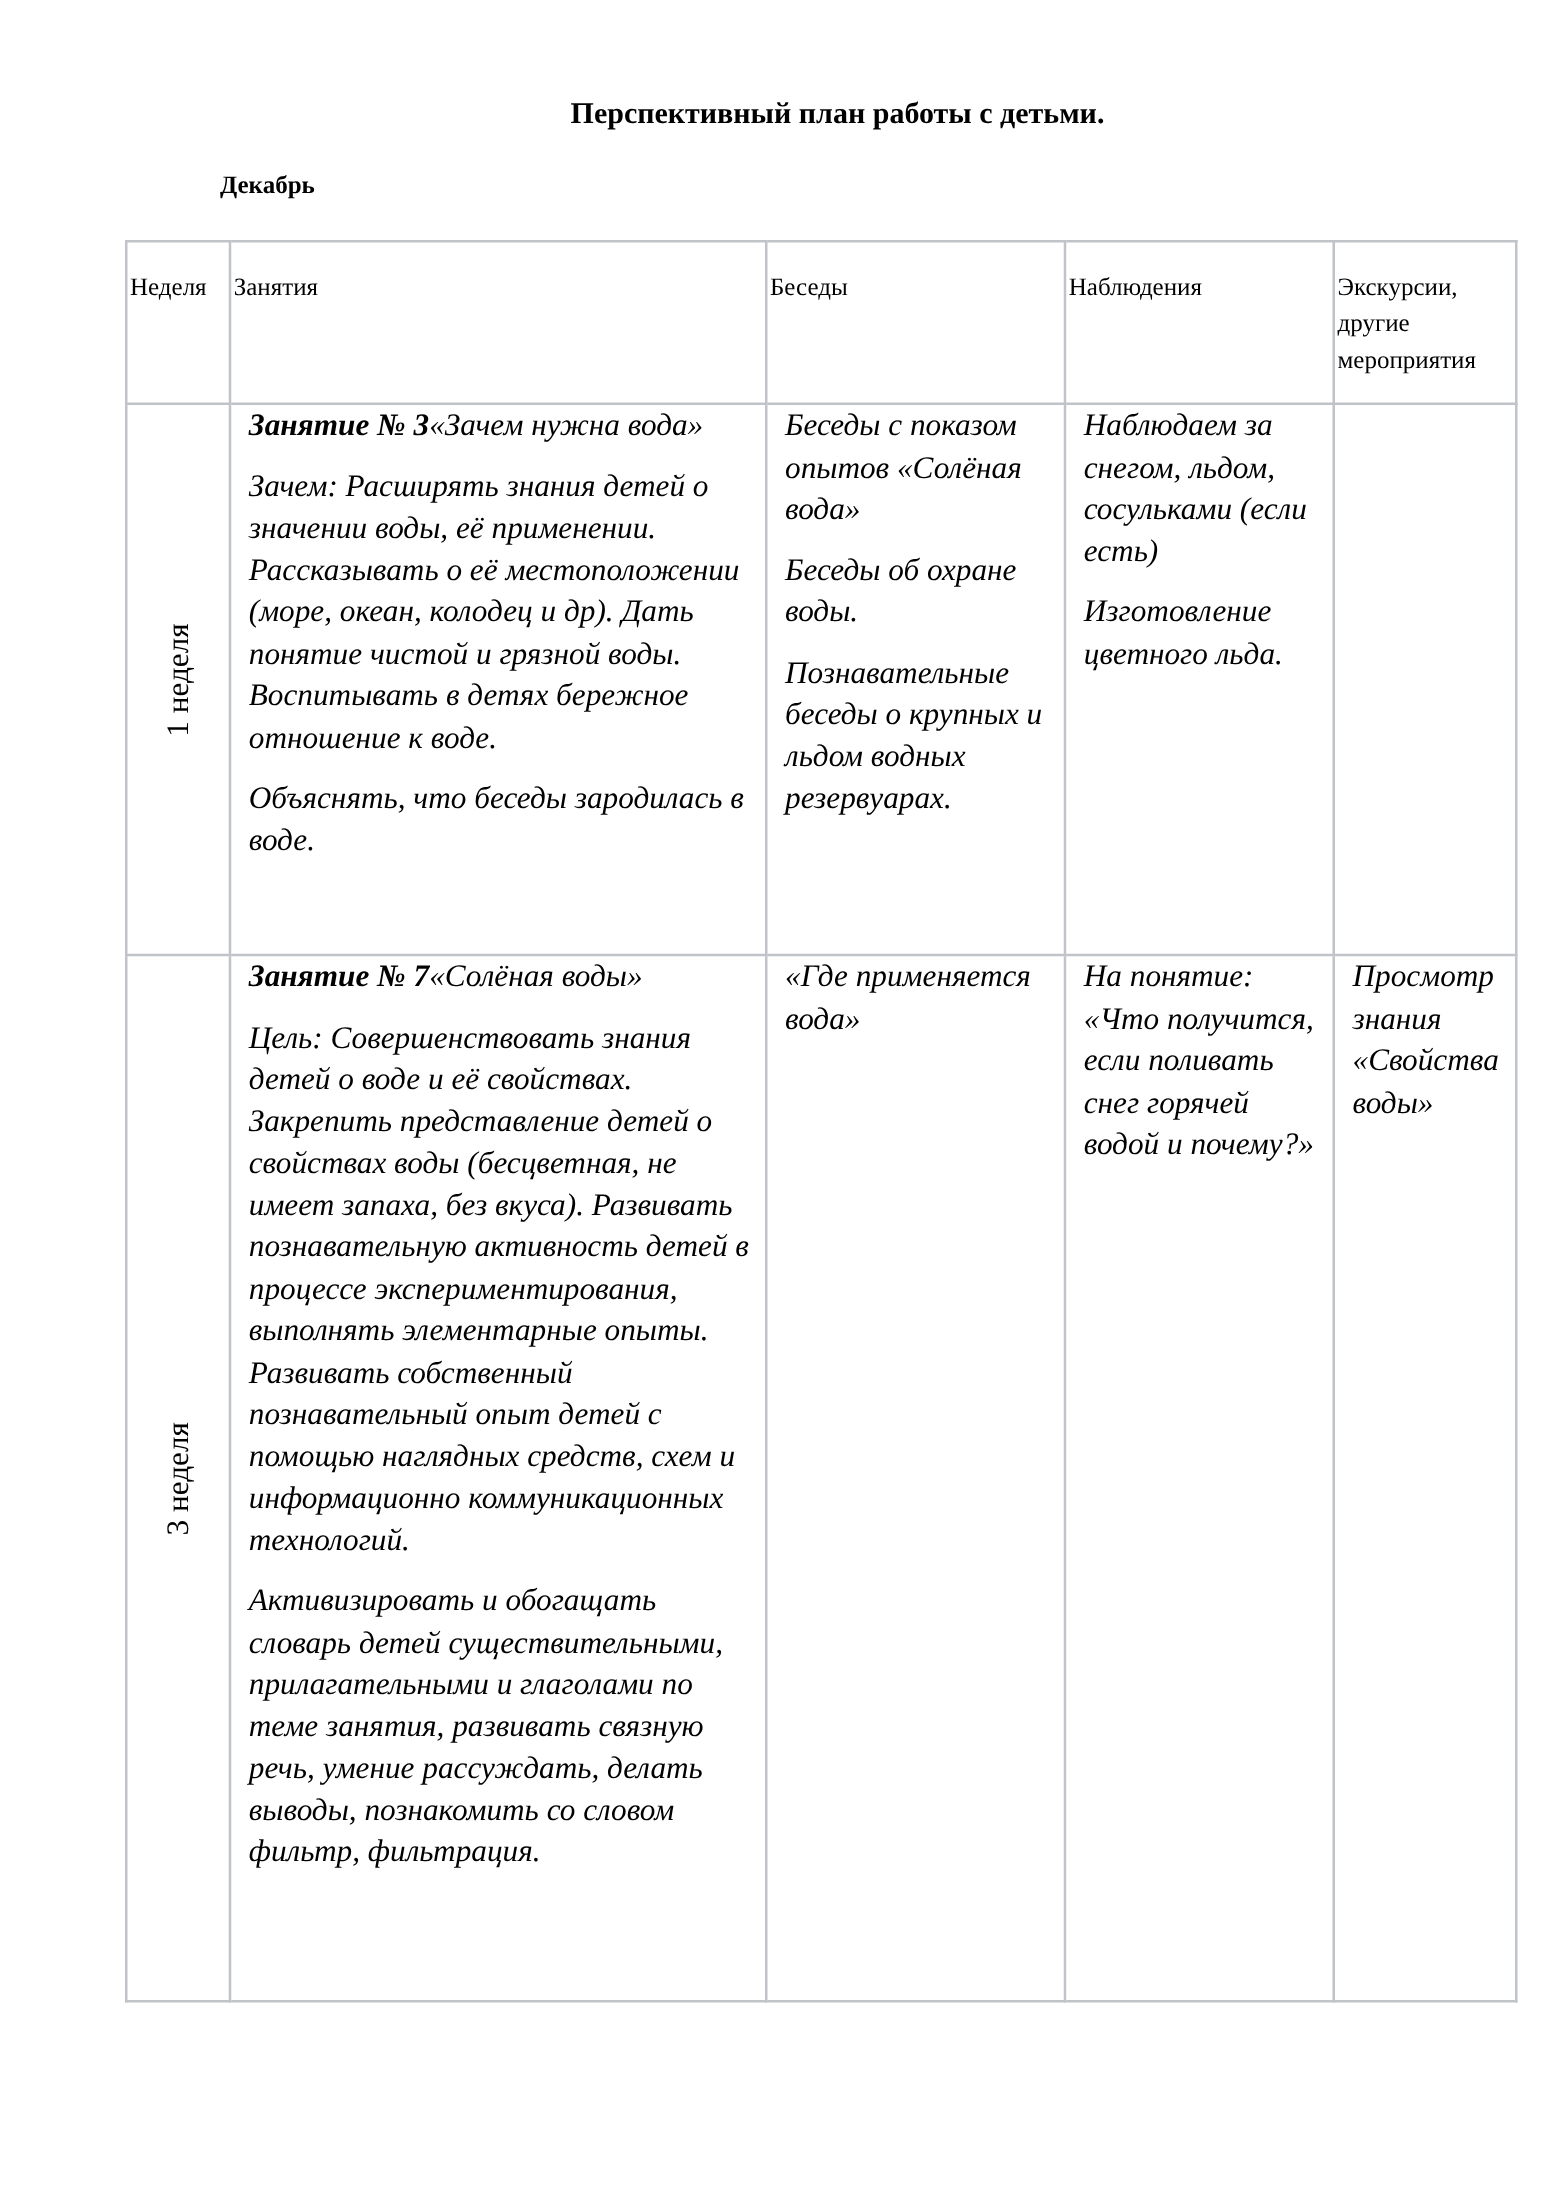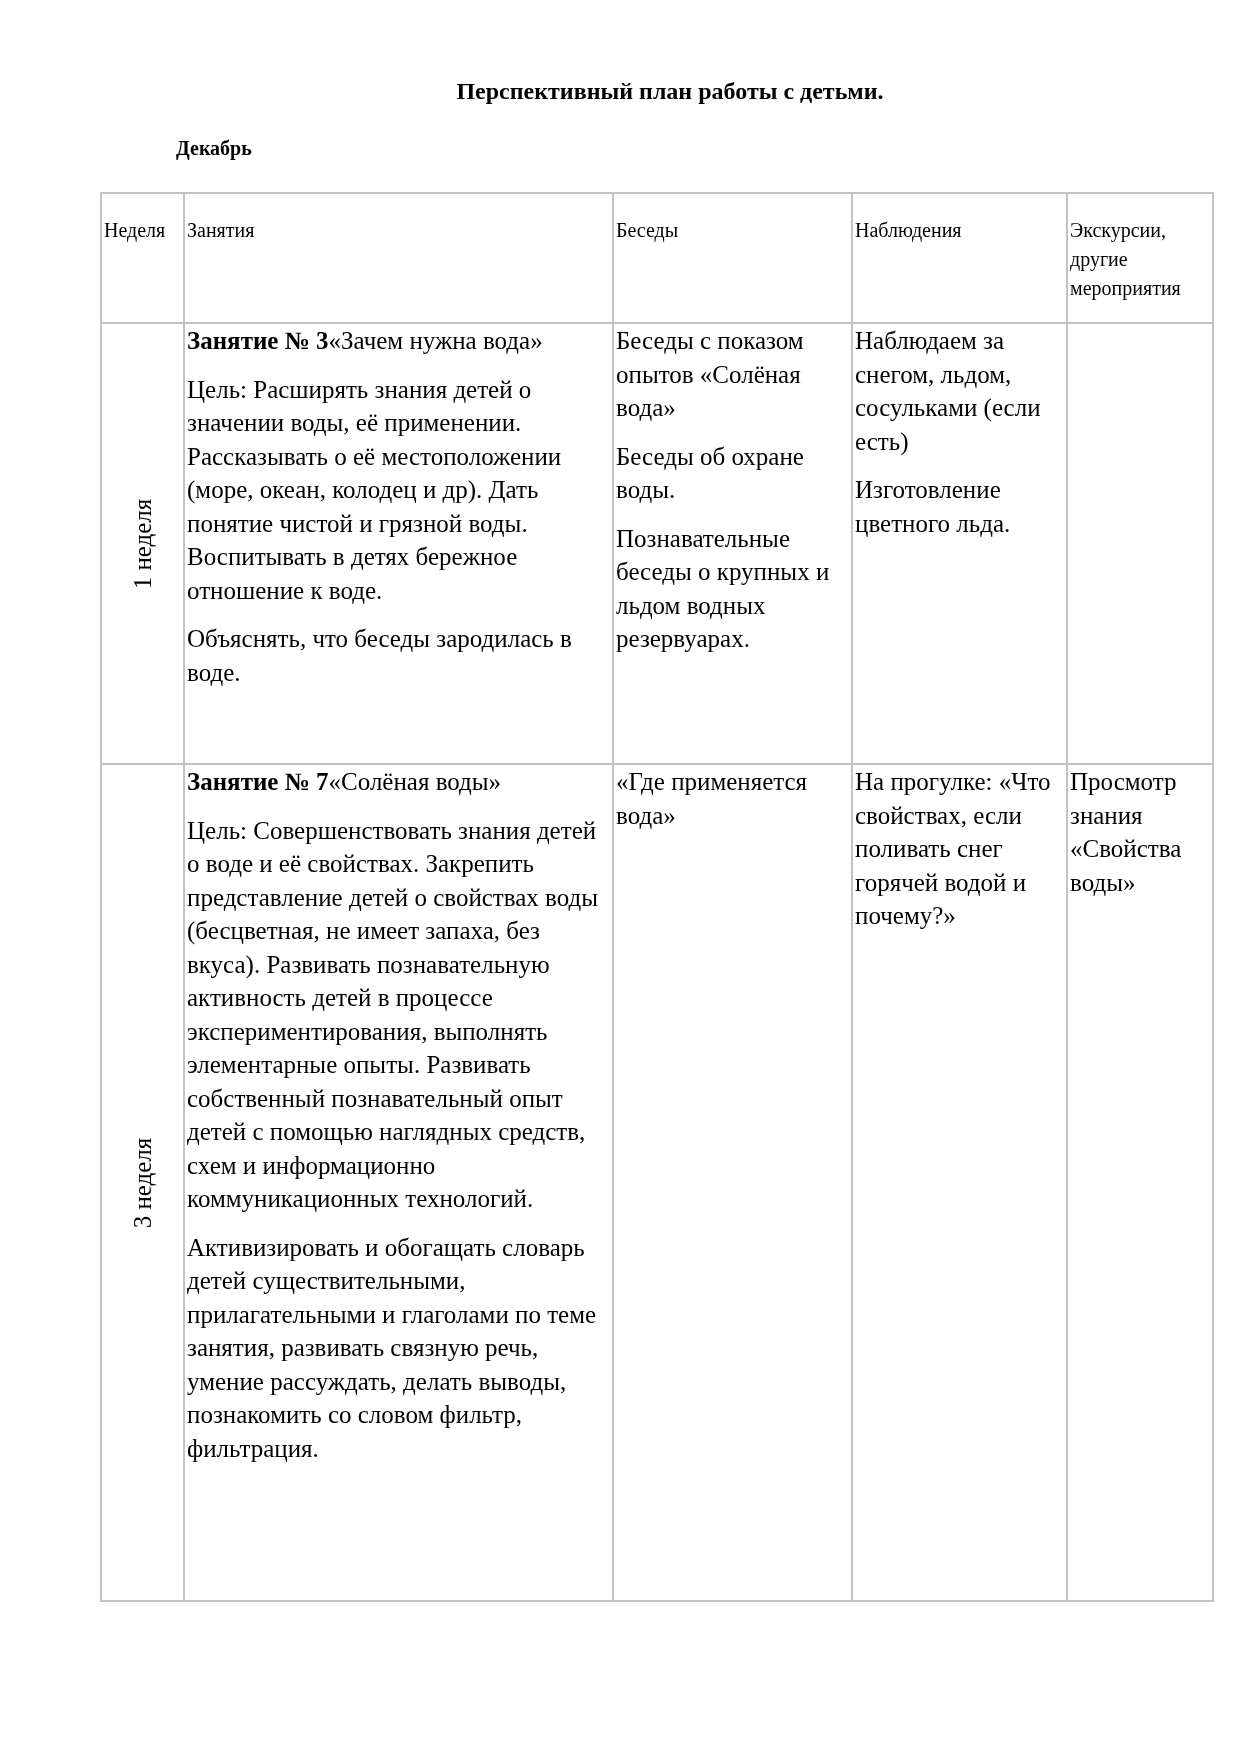--- a/index.html
+++ b/index.html
@@ -26,21 +26,21 @@
       vertical-align: top; padding: 0 2px;
       font-weight: normal; text-align: left;
     }
     table.plan th {
       font-size: 20px; line-height: 29px; padding-top: 22px;
     }
     tr.head { height: 130px; }
     tr.row1 { height: 441px; }
     tr.row2 { height: 837px; }
     td.cell { font-size: 25px; line-height: 33.5px; padding-top: 22px; }
-    td.cell p { margin: 0 0 15px 0; }
+    td.cell p { margin: 0 0 15px 12px; font-style: italic; }
     td.week { position: relative; padding: 0; }
     .week-label {
       position: absolute; left: 50%; top: 50%;
       transform: translate(-50%, -50%) rotate(-90deg);
       white-space: nowrap; font-size: 25px;
     }
     b.lesson { font-weight: bold; }
   </style>
 </head>
 <body>
@@ -64,21 +64,21 @@
     <th>Наблюдения</th>
     <th>Экскурсии, другие мероприятия</th>
   </tr>
 
   <tr class="row1">
     <td class="week">
       <span class="week-label">1 неделя</span>
     </td>
     <td class="cell">
       <p><b class="lesson">Занятие № 3</b><span>«Зачем нужна вода»</span></p>
-      <p>Цель: Расширять знания детей о значении воды, её применении. Рассказывать о её местоположении (море, океан, колодец и др). Дать понятие чистой и грязной воды. Воспитывать в детях бережное отношение к воде.</p>
+      <p>Зачем: Расширять знания детей о значении воды, её применении. Рассказывать о её местоположении (море, океан, колодец и др). Дать понятие чистой и грязной воды. Воспитывать в детях бережное отношение к воде.</p>
       <p>Объяснять, что беседы зародилась в воде.</p>
     </td>
     <td class="cell">
       <p>Беседы с показом опытов «Солёная вода»</p>
       <p>Беседы об охране воды.</p>
       <p>Познавательные беседы о крупных и льдом водных резервуарах.</p>
     </td>
     <td class="cell">
       <p>Наблюдаем за снегом, льдом, сосульками (если есть)</p>
       <p>Изготовление цветного льда.</p>
@@ -92,20 +92,20 @@
     </td>
     <td class="cell">
       <p><b class="lesson">Занятие № 7</b><span>«Солёная воды»</span></p>
       <p>Цель: Совершенствовать знания детей о воде и её свойствах. Закрепить представление детей о свойствах воды (бесцветная, не имеет запаха, без вкуса). Развивать познавательную активность детей в процессе экспериментирования, выполнять элементарные опыты. Развивать собственный познавательный опыт детей с помощью наглядных средств, схем и информационно коммуникационных технологий.</p>
       <p>Активизировать и обогащать словарь детей существительными, прилагательными и глаголами по теме занятия, развивать связную речь, умение рассуждать, делать выводы, познакомить со словом фильтр, фильтрация.</p>
     </td>
     <td class="cell">
       <p>«Где применяется вода»</p>
     </td>
     <td class="cell">
-      <p>На прогулке: «Что свойствах, если поливать снег горячей водой и почему?»</p>
+      <p>На понятие: «Что получится, если поливать снег горячей водой и почему?»</p>
     </td>
     <td class="cell">
       <p>Просмотр знания «Свойства воды»</p>
     </td>
   </tr>
 </tbody>
   </table>
 
 </body></html>

